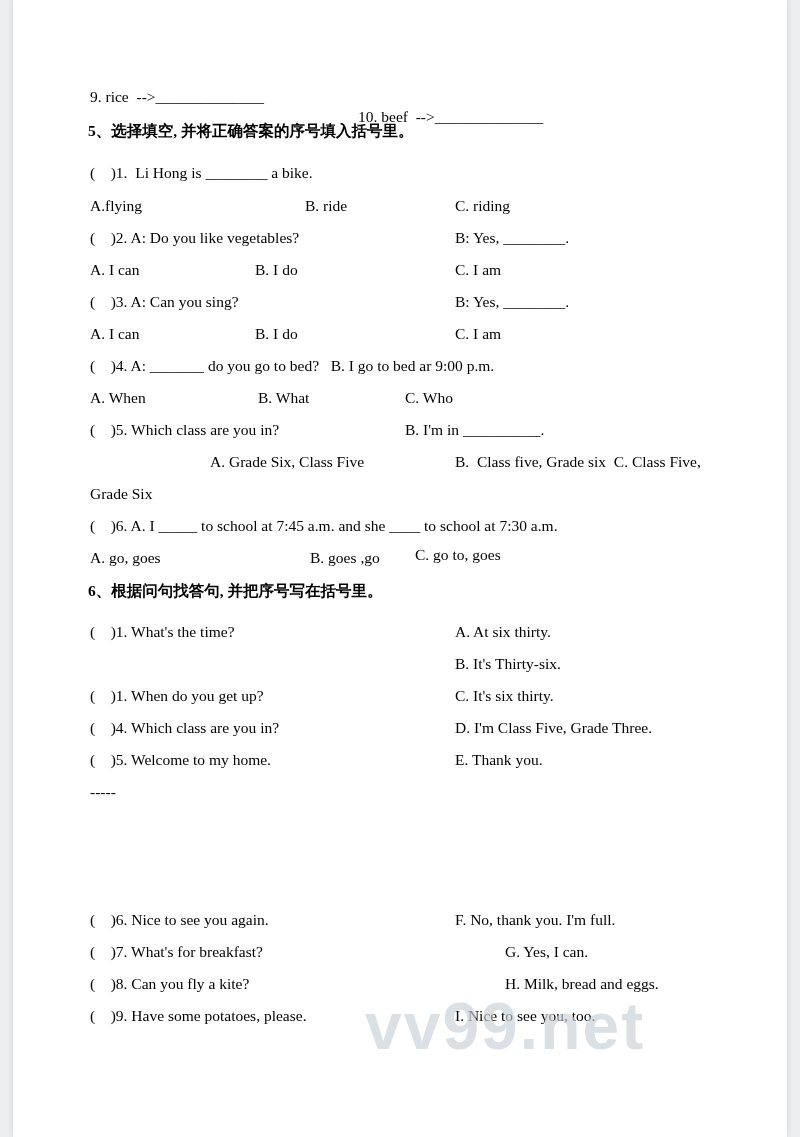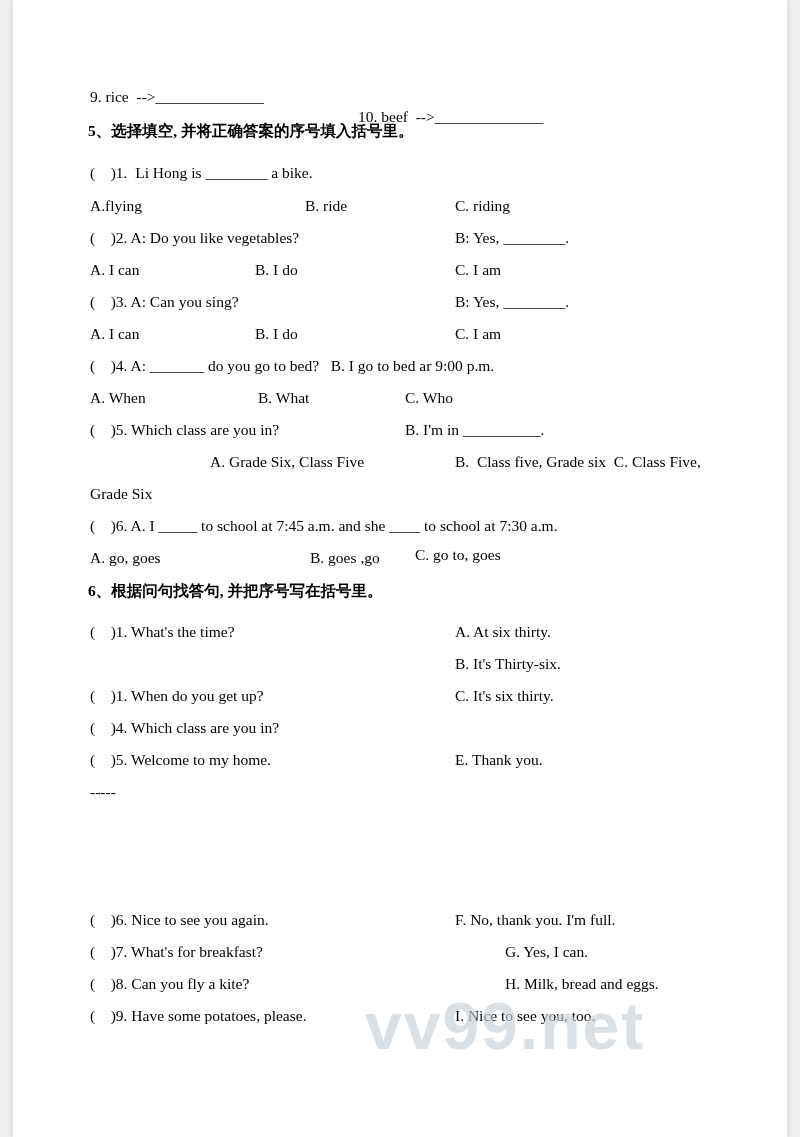--- a/index.html
+++ b/index.html
@@ -92,20 +92,21 @@
 
   <span class="line" style="left:90px; top:623px;">(    )1. What's the time?</span>
   <span class="line" style="left:455px; top:623px;">A. At six thirty.</span>
 
   <span class="line" style="left:455px; top:655px;">B. It's Thirty-six.</span>
 
   <span class="line" style="left:90px; top:687px;">(    )1. When do you get up?</span>
   <span class="line" style="left:455px; top:687px;">C. It's six thirty.</span>
 
   <span class="line" style="left:90px; top:719px;">(    )4. Which class are you in?</span>
+  <span class="line" style="left:455px; top:719px;">D. I'm Class Five, Grade Three.</span>
 
   <span class="line" style="left:90px; top:751px;">(    )5. Welcome to my home.</span>
   <span class="line" style="left:455px; top:751px;">E. Thank you.</span>
 
   <span class="line" style="left:90px; top:783px;">-----</span>
 
   <span class="line" style="left:90px; top:911px;">(    )6. Nice to see you again.</span>
   <span class="line" style="left:455px; top:911px;">F. No, thank you. I'm full.</span>
 
   <span class="line" style="left:90px; top:943px;">(    )7. What's for breakfast?</span>

